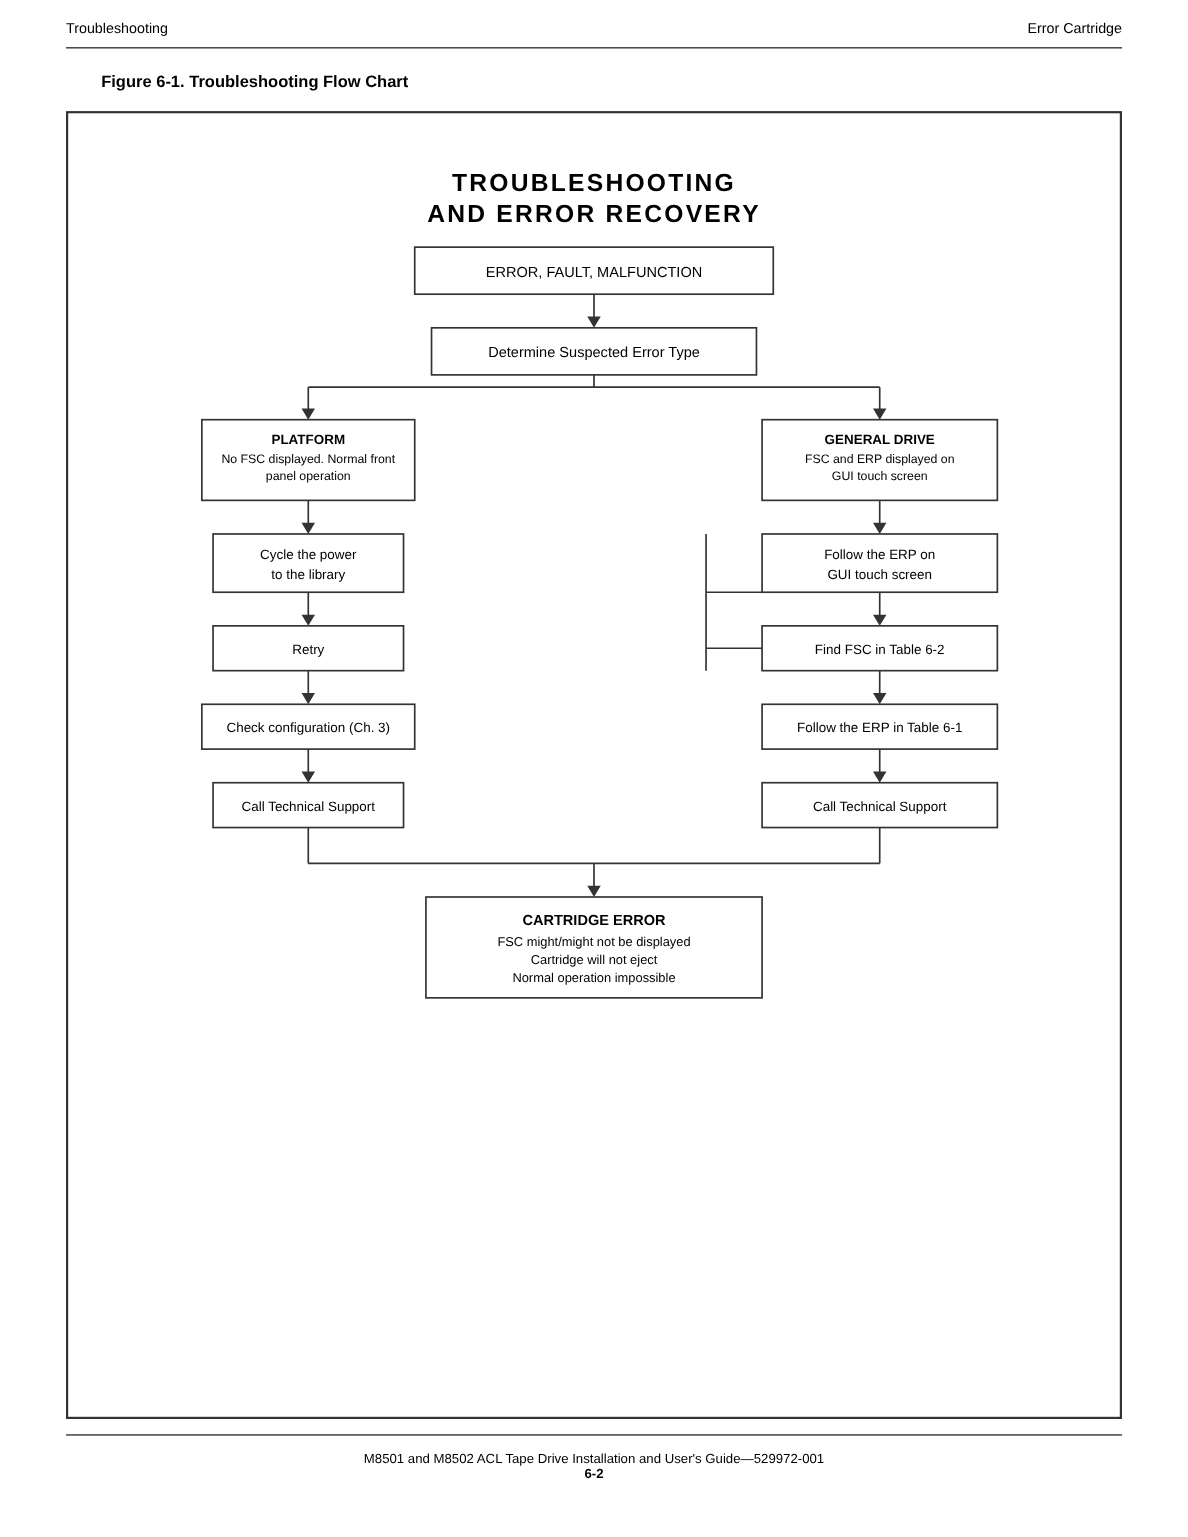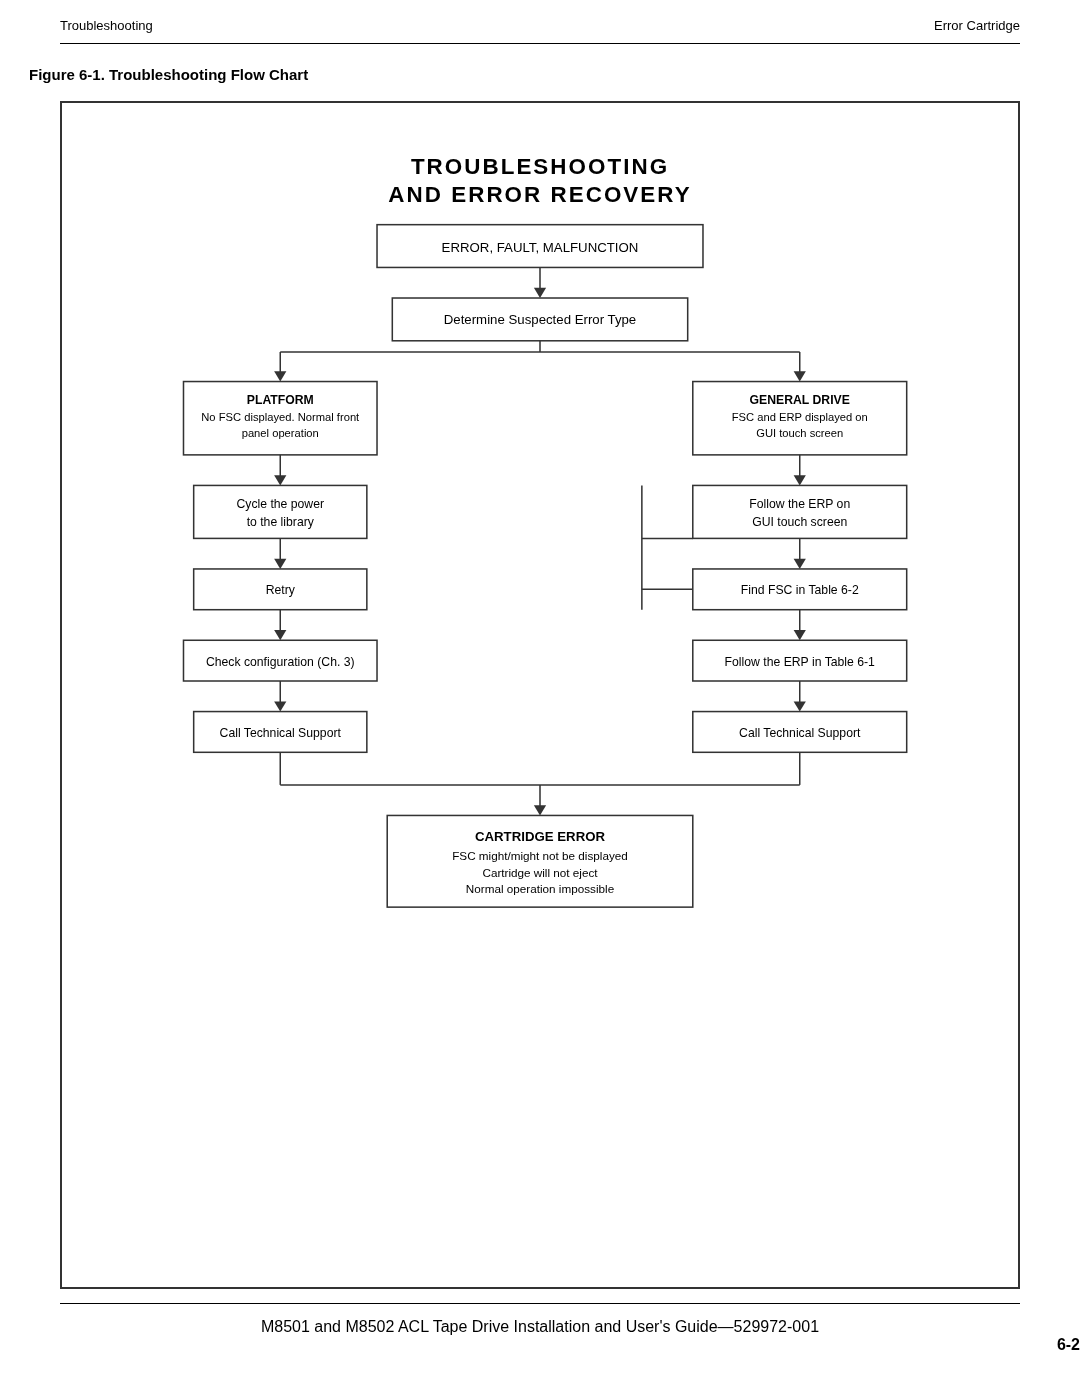--- a/index.html
+++ b/index.html
@@ -21,47 +21,46 @@
 
     .top-rule {
       border: none;
       border-top: 1px solid #000;
       margin: 10px 60px 0 60px;
     }
 
     .figure-title {
       font-size: 15px;
       font-weight: bold;
-      margin: 22px 60px 18px 29px;
+      margin: 22px 60px 18px 92px;
     }
 
     .chart-container {
       margin: 0 60px;
       border: 2px solid #333;
       padding: 30px 40px 30px 40px;
       background: #fff;
     }
 
     .bottom-rule {
       border: none;
       border-top: 1px solid #000;
       margin: 14px 60px 0 60px;
     }
 
     .page-footer {
       text-align: center;
-      font-size: 16px;
+      font-size: 12px;
       margin-top: 14px;
       padding-bottom: 20px;
     }
 
     .page-footer .page-num {
       font-weight: bold;
       display: block;
-      text-align: right;
     }
 
   </style>
 </head>
 <body>
 
 <div class="page-header">
   <span>Troubleshooting</span>
   <span>Error Cartridge</span>
 </div>

